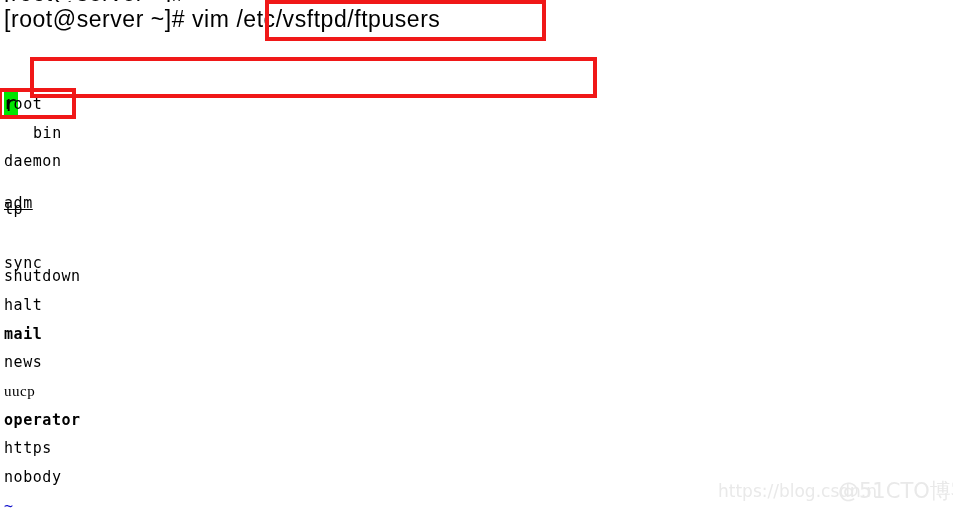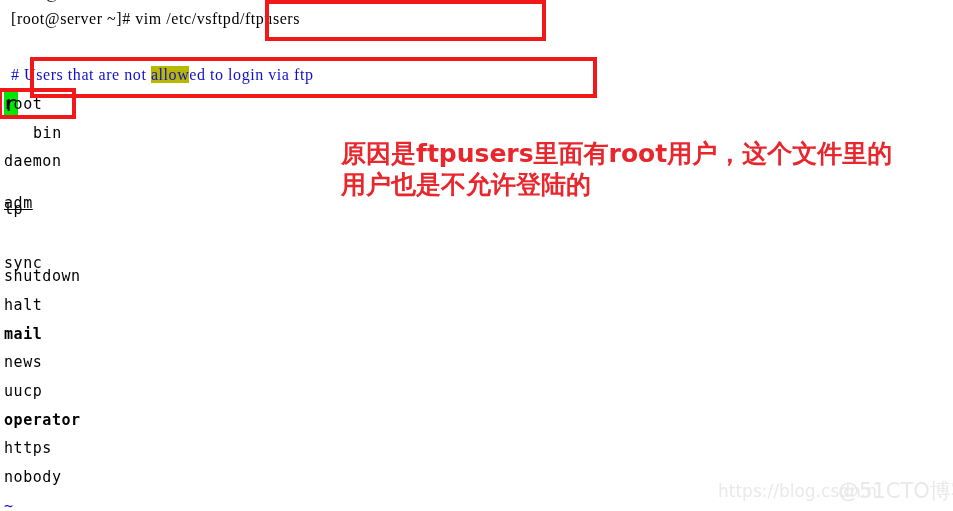--- a/index.html
+++ b/index.html
@@ -12,24 +12,24 @@
     width: 953px;
     height: 511px;
     background: #ffffff;
     overflow: hidden;
     font-family: "DejaVu Sans Mono", "Liberation Mono", monospace;
   }
 
   
   .term-line {
     position: absolute;
-    left: 11px;
+    left: 4px;
     white-space: pre;
-    font-family: Liberation Serif, serif;
-    font-size: 16px;
+    font-family: Liberation Sans, sans-serif;
+    font-size: 23px;
     line-height: 26px;
     letter-spacing: 0.55px;
     color: #000000;
   }
   .term-line.clipped {
     overflow: hidden;
   }
 
   
   #prev-prompt {
@@ -154,46 +154,44 @@
 </style>
 </head>
 <body>
 
 <div id="screen">
 
   <div class="term-line clipped" id="prev-prompt">[root@server ~]#</div>
 
   <div class="term-line" id="prompt-line"><span>[root@server ~]# vim </span><span>/etc/vsftpd/ftpusers</span></div>
 
-  <div class="term-line" id="comment-line"><span class="blue"># </span><span class="blue">Users that are not </span><span class="hl-search">allow</span><span class="blue">ed to login via ftp</span></div>
 
   <div id="cursor-block"></div>
 
   <div id="file-lines">
       <div class="file-line" style="top: 91px;">root</div>
       <div class="file-line" style="top: 119.7px; margin-left: 29px;">bin</div>
       <div class="file-line" style="top: 148.4px;">daemon</div>
       <div class="file-line" style="top: 190px; text-decoration: underline;">adm</div>
       <div class="file-line" style="top: 196px;">lp</div>
       <div class="file-line" style="top: 250px;">sync</div>
       <div class="file-line" style="top: 263.2px;">shutdown</div>
       <div class="file-line" style="top: 291.9px;">halt</div>
       <div class="file-line" style="top: 320.6px; font-weight: bold;">mail</div>
       <div class="file-line" style="top: 349.3px;">news</div>
-      <div class="file-line" style="top: 378px;">uucp</div>
+      <div class="file-line" style="top: 378px; font-family: Liberation Serif, serif;">uucp</div>
       <div class="file-line" style="top: 406.7px; font-weight: bold;">operator</div>
       <div class="file-line" style="top: 435.4px;">https</div>
       <div class="file-line" style="top: 464.1px;">nobody</div>
       <div class="file-line tilde" style="top: 492.8px;">~</div>
     </div>
 
   <div id="cursor-char">r</div>
 
   <div class="redbox" id="box-path"></div>
   <div class="redbox" id="box-comment"></div>
   <div class="redbox" id="box-root"></div>
 
-  <div id="cn-note">原因是ftpusers里面有root用户，这个文件里的用户也是不允许登陆的</div>
 
   <div class="watermark" id="wm-csdn">https://blog.csdn.n</div>
   <div class="watermark" id="wm-51cto">@51CTO博客</div>
 
 </div>
 
 </body></html>

